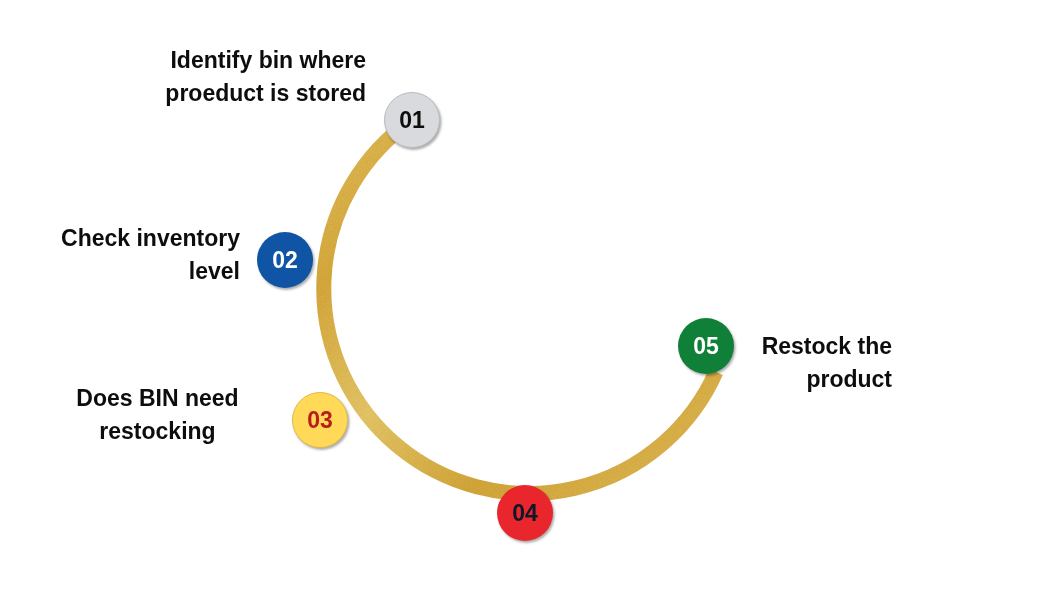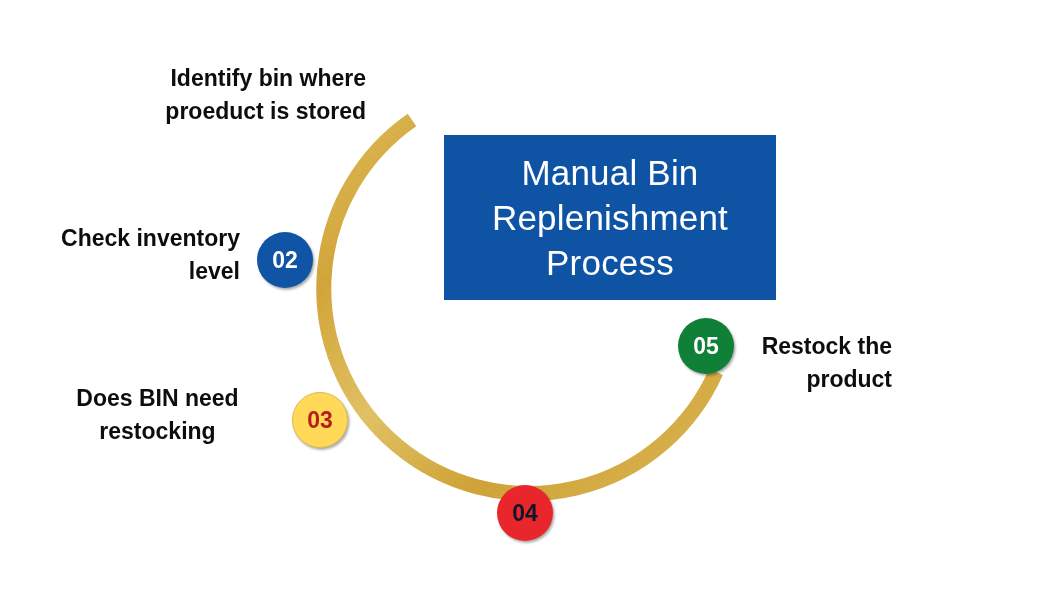--- a/index.html
+++ b/index.html
@@ -83,21 +83,21 @@
   .step-label {
     position: absolute;
     font-family: "Liberation Sans", sans-serif;
     font-weight: bold;
     font-size: 23px;
     line-height: 33px;
     color: #0d0d0d;
     white-space: pre-line;
   }
 
-  .lbl01 { left:  66px; top:  62px; width: 300px; text-align: right; }
+  .lbl01 { left:  66px; top:  44px; width: 300px; text-align: right; }
   .lbl02 { left:  -5px; top: 222px; width: 245px; text-align: right; }
   .lbl03 { left:  40px; top: 382px; width: 235px; text-align: center; }
   .lbl04 { left: 406px; top: 550px; width: 280px; text-align: center; }
   .lbl05 { left: 742px; top: 330px; width: 150px; text-align: right; }
 </style>
 </head>
 <body>
 
 <div id="canvas">
 
@@ -117,33 +117,29 @@
           <feFuncA type="linear" slope="0.32" intercept="0"></feFuncA>
         </feComponentTransfer>
         <feComposite in="gmap" in2="SourceGraphic" operator="in" result="grainOnly"></feComposite>
         <feBlend in="SourceGraphic" in2="grainOnly" mode="multiply"></feBlend>
       </filter>
     </defs>
     <path d="M 412 120
              A 205 205 0 1 0 716 372" fill="none" stroke="url(#goldGrad)" stroke-width="15" stroke-linecap="butt" filter="url(#grain)"></path>
   </svg>
 
-  <div class="title-box">
-    <div class="title-text">Manual Bin
-Replenishment
-Process</div>
-  </div>
 
   <div class="step-label lbl01">Identify bin where
 proeduct is stored</div>
   <div class="step-label lbl02">Check inventory
 level</div>
   <div class="step-label lbl03">Does BIN need
 restocking</div>
   <div class="step-label lbl05">Restock the
 product</div>
 
+  <div class="step-circle c01">01</div>
   <div class="step-circle c02">02</div>
   <div class="step-circle c03">03</div>
   <div class="step-circle c04">04</div>
   <div class="step-circle c05">05</div>
 
 </div>
 
 </body></html>

